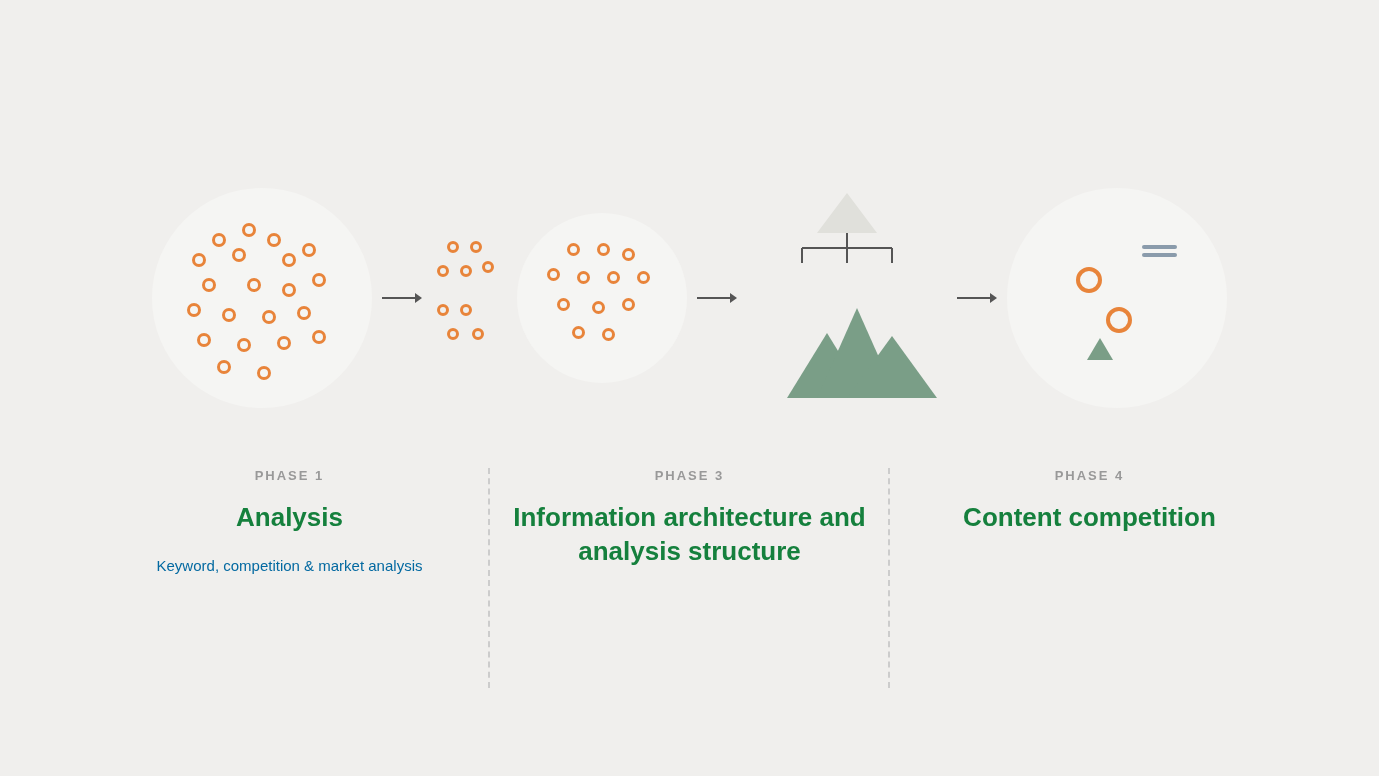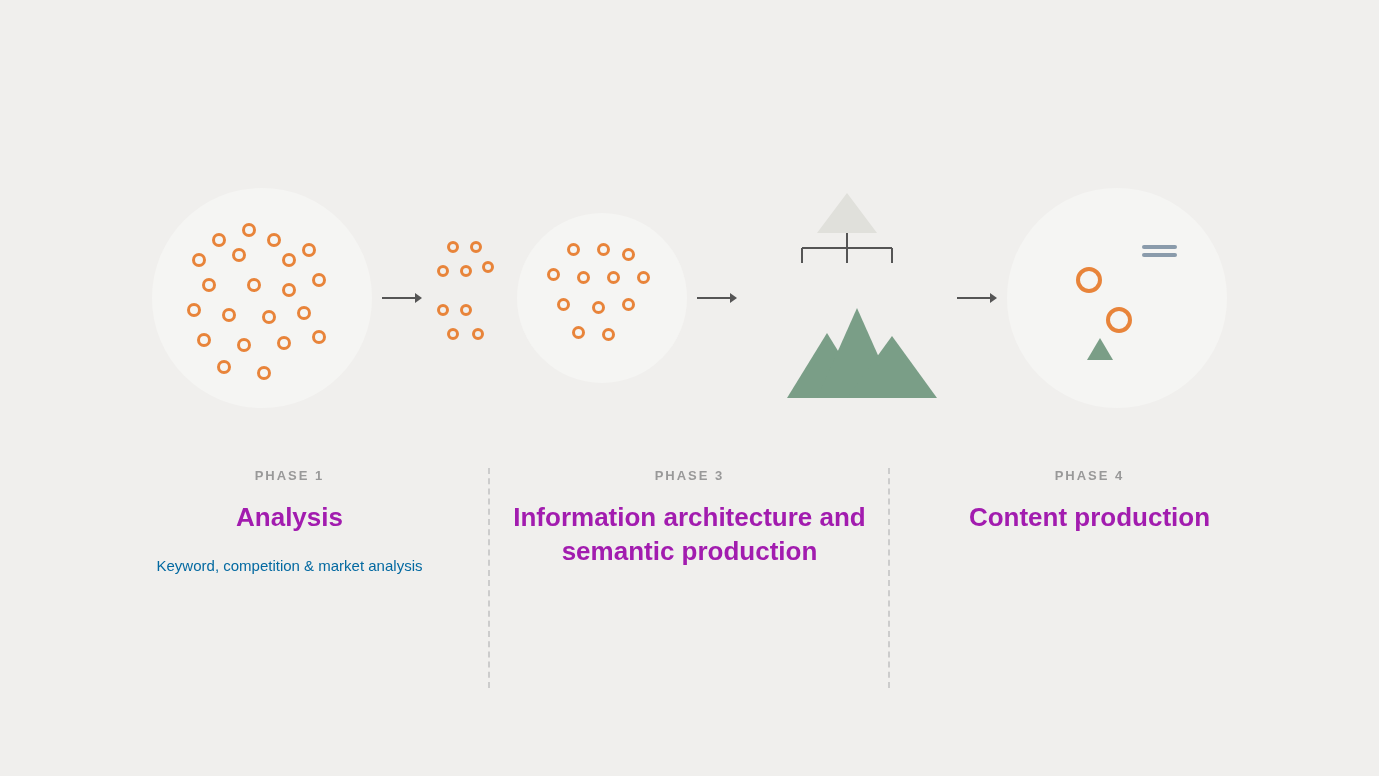--- a/index.html
+++ b/index.html
@@ -138,21 +138,21 @@
       font-weight: 600;
       color: #999;
       letter-spacing: 2px;
       text-transform: uppercase;
       margin-bottom: 18px;
     }
 
     .phase-title {
       font-size: 26px;
       font-weight: 700;
-      color: #a21caf;
+      color: #15803d;
       margin-bottom: 20px;
       line-height: 1.3;
     }
 
     .phase-desc {
       font-size: 15px;
       color: #0369a1;
       line-height: 1.5;
     }
   </style>
@@ -309,24 +309,24 @@
 
     <div class="phase-text">
       <div class="phase-label">PHASE 1</div>
       <div class="phase-title">Analysis</div>
       <div class="phase-desc">Keyword, competition &amp; market analysis</div>
     </div>
 
 
     <div class="phase-text">
       <div class="phase-label">PHASE 3</div>
-      <div class="phase-title">Information architecture and semantic production</div>
+      <div class="phase-title">Information architecture and analysis structure</div>
       <div class="phase-desc"></div>
     </div>
 
     <div class="phase-text">
       <div class="phase-label">PHASE 4</div>
-      <div class="phase-title">Content production</div>
+      <div class="phase-title">Content competition</div>
       <div class="phase-desc"></div>
     </div>
 
   </div>
 </div>
 
 </body></html>

